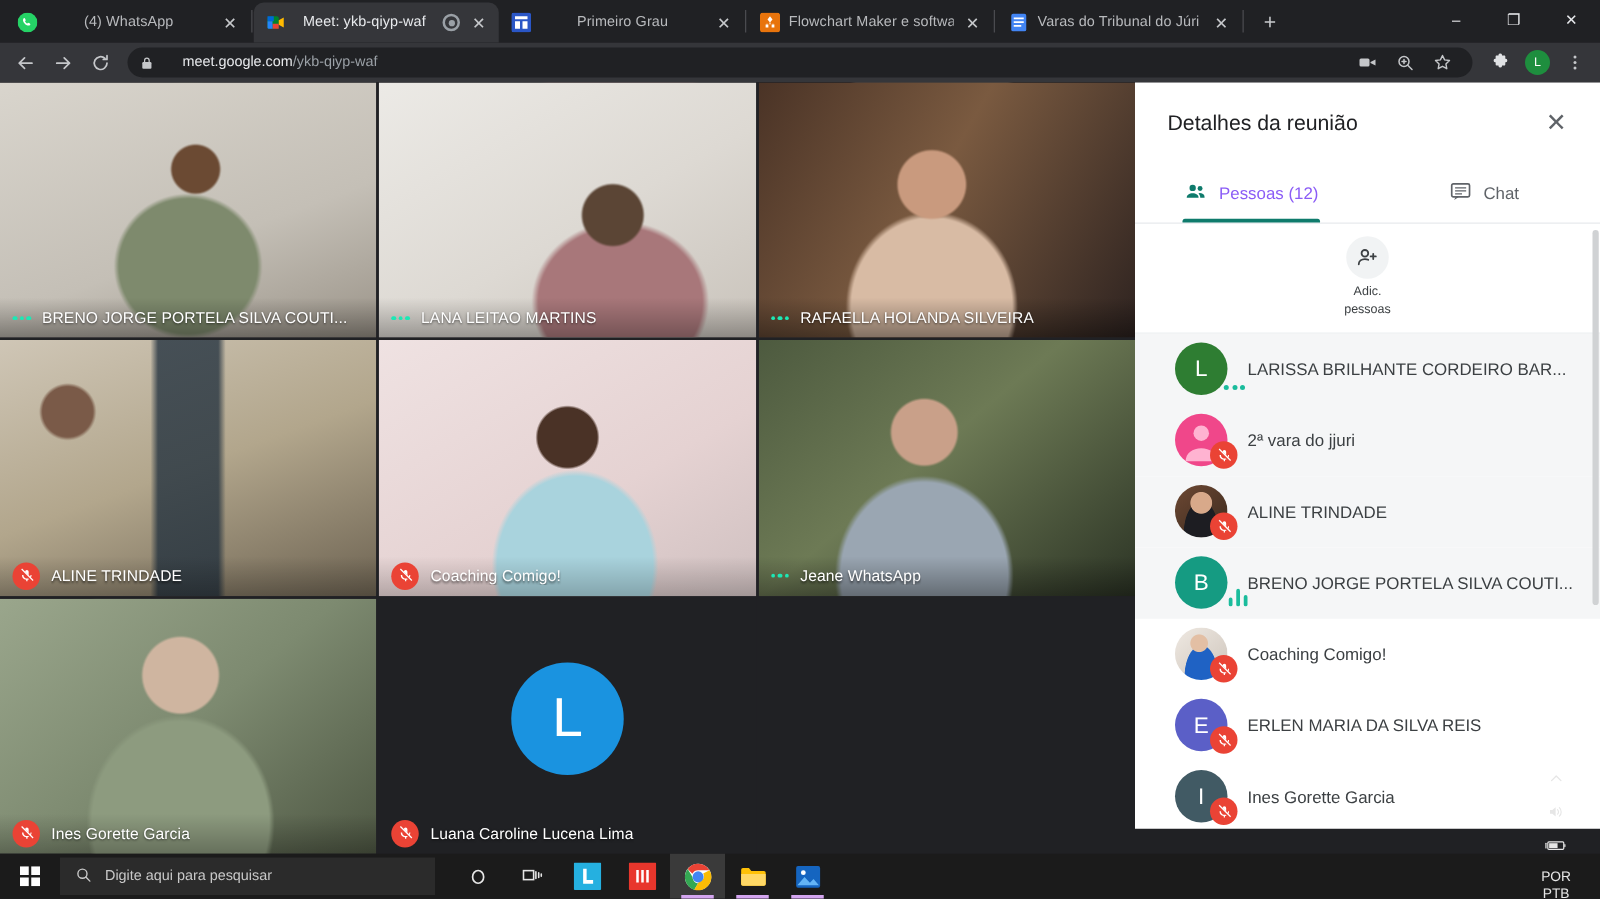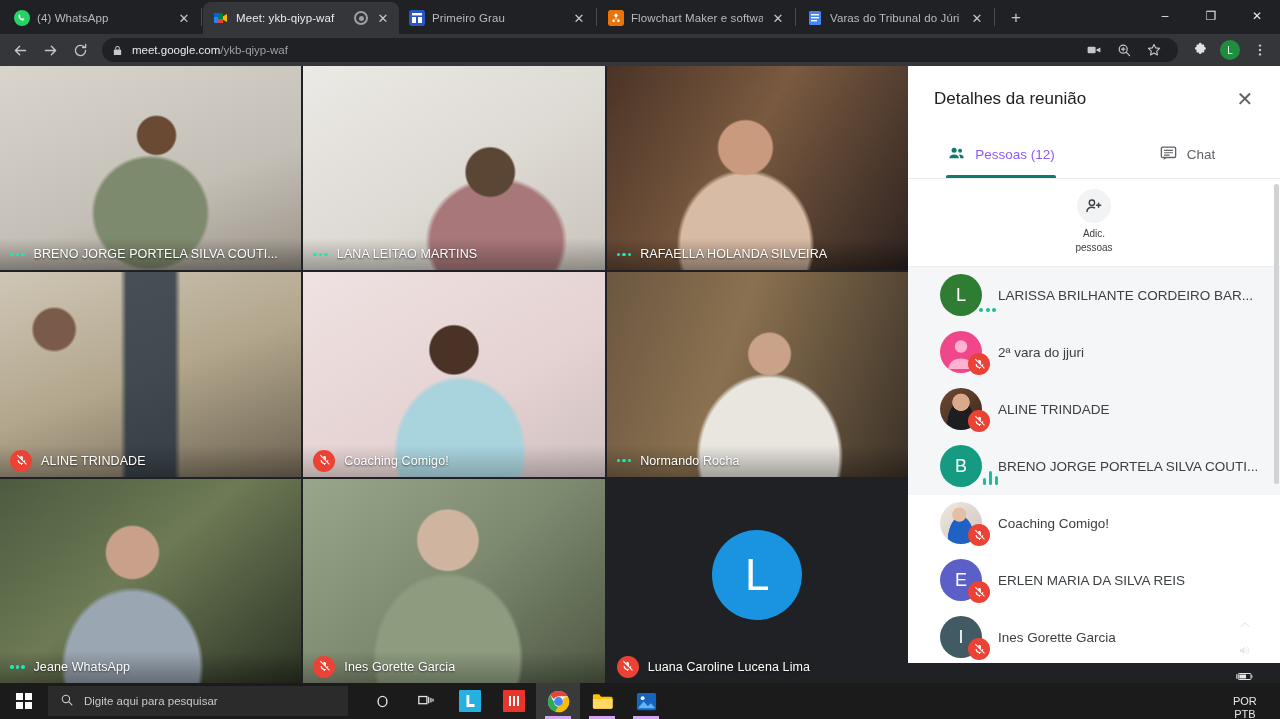--- a/index.html
+++ b/index.html
@@ -24,21 +24,21 @@
   }
   .tab.inactive { color: #b8babd; }
   .tab.active { background: #35363a; color: #e8eaed; }
   .tab .favicon {
     width: 16px; height: 16px; flex: 0 0 16px;
     border-radius: 2px; display: flex; align-items: center;
     justify-content: center; font-size: 9px; overflow: hidden;
   }
   .tab .tab-title {
     font-size: 11.5px; white-space: nowrap; overflow: hidden;
-    text-overflow: clip; flex: 1 1 auto; letter-spacing: .1px;
+    text-overflow: clip; flex: 1 1 auto; letter-spacing: .1px; text-align: center;
   }
   .tab .tab-close {
     width: 16px; height: 16px; flex: 0 0 16px;
     display: flex; align-items: center; justify-content: center;
     font-size: 13px; line-height: 1; color: #c5c7ca;
   }
   .tab .rec-dot {
     width: 14px; height: 14px; flex: 0 0 14px; border-radius: 50%;
     border: 2px solid #9aa0a6; position: relative;
   }
@@ -63,21 +63,21 @@
     height: 32px; background: #35363a; display: flex;
     align-items: center; padding: 0 6px; gap: 2px;
   }
   .tb-btn {
     width: 28px; height: 28px; display: flex; align-items: center;
     justify-content: center; color: #c5c7ca; flex: 0 0 28px;
   }
   .omnibox {
     flex: 1 1 auto; height: 24px; background: #202124;
     border-radius: 13px; display: flex; align-items: center;
-    padding: 0 10px; gap: 9px; margin: 0 6px; min-width: 0;
+    padding: 0 10px; gap: 23px; margin: 0 6px; min-width: 0;
   }
   .omnibox .lock { color: #c5c7ca; font-size: 10px; display:flex; }
   .omnibox .url { font-size: 11.5px; color: #e8eaed; white-space: nowrap; }
   .omnibox .url .path { color: #9aa0a6; }
   .omni-actions {
     margin-left: auto; display: flex; align-items: center; gap: 2px;
   }
   .avatar-chip {
     width: 20px; height: 20px; border-radius: 50%; background: #1e8e3e;
     color: #fff; font-size: 10px; display: flex; align-items: center;
@@ -434,34 +434,20 @@
             <svg width="13" height="13" viewBox="0 0 20 20" fill="#fff">
                 <path d="M10 3a2.2 2.2 0 012.2 2.2v4.3L7.8 5.1A2.2 2.2 0 0110 3z"></path>
                 <path d="M14.5 9.3a4.5 4.5 0 01-.7 2.4l1 1a6 6 0 001-3.4zM5.5 9.3H4a6 6 0 005.2 5.9V17h1.6v-1.8a6 6 0 002-.6l-1.2-1.2a4.4 4.4 0 01-5.9-4.1z"></path>
                 <rect x="3" y="2.4" width="1.5" height="20" transform="rotate(-45 3 2.4)"></rect>
               </svg>
           </span>
           <span class="nm">Coaching Comigo!</span>
         </div>
       </div>
 
-      <div class="tile">
-        <div class="feed" style="background:
-             radial-gradient(circle at 54% 40%, #caa189 0 10%, transparent 11%),
-             radial-gradient(ellipse at 54% 90%, #e9e6e0 0 30%, transparent 32%),
-             linear-gradient(110deg,#6b5640,#8a7150 40%,#3c3228);"></div>
-        <div class="namebar" style="background:linear-gradient(transparent,rgba(0,0,0,.3))">
-          <span class="speak-dots">
-              <i></i>
-              <i></i>
-              <i></i>
-            </span>
-          <span class="nm">Normando Rocha</span>
-        </div>
-      </div>
 
       <div class="tile">
         <div class="feed" style="background:
              radial-gradient(circle at 44% 36%, #c9a089 0 12%, transparent 13%),
              radial-gradient(ellipse at 44% 92%, #9aa6b2 0 28%, transparent 30%),
              linear-gradient(140deg,#4d5a3f,#6d7a55 45%,#2c3425);"></div>
         <div class="namebar" style="background:linear-gradient(transparent,rgba(0,0,0,.35))">
           <span class="speak-dots">
               <i></i>
               <i></i>

